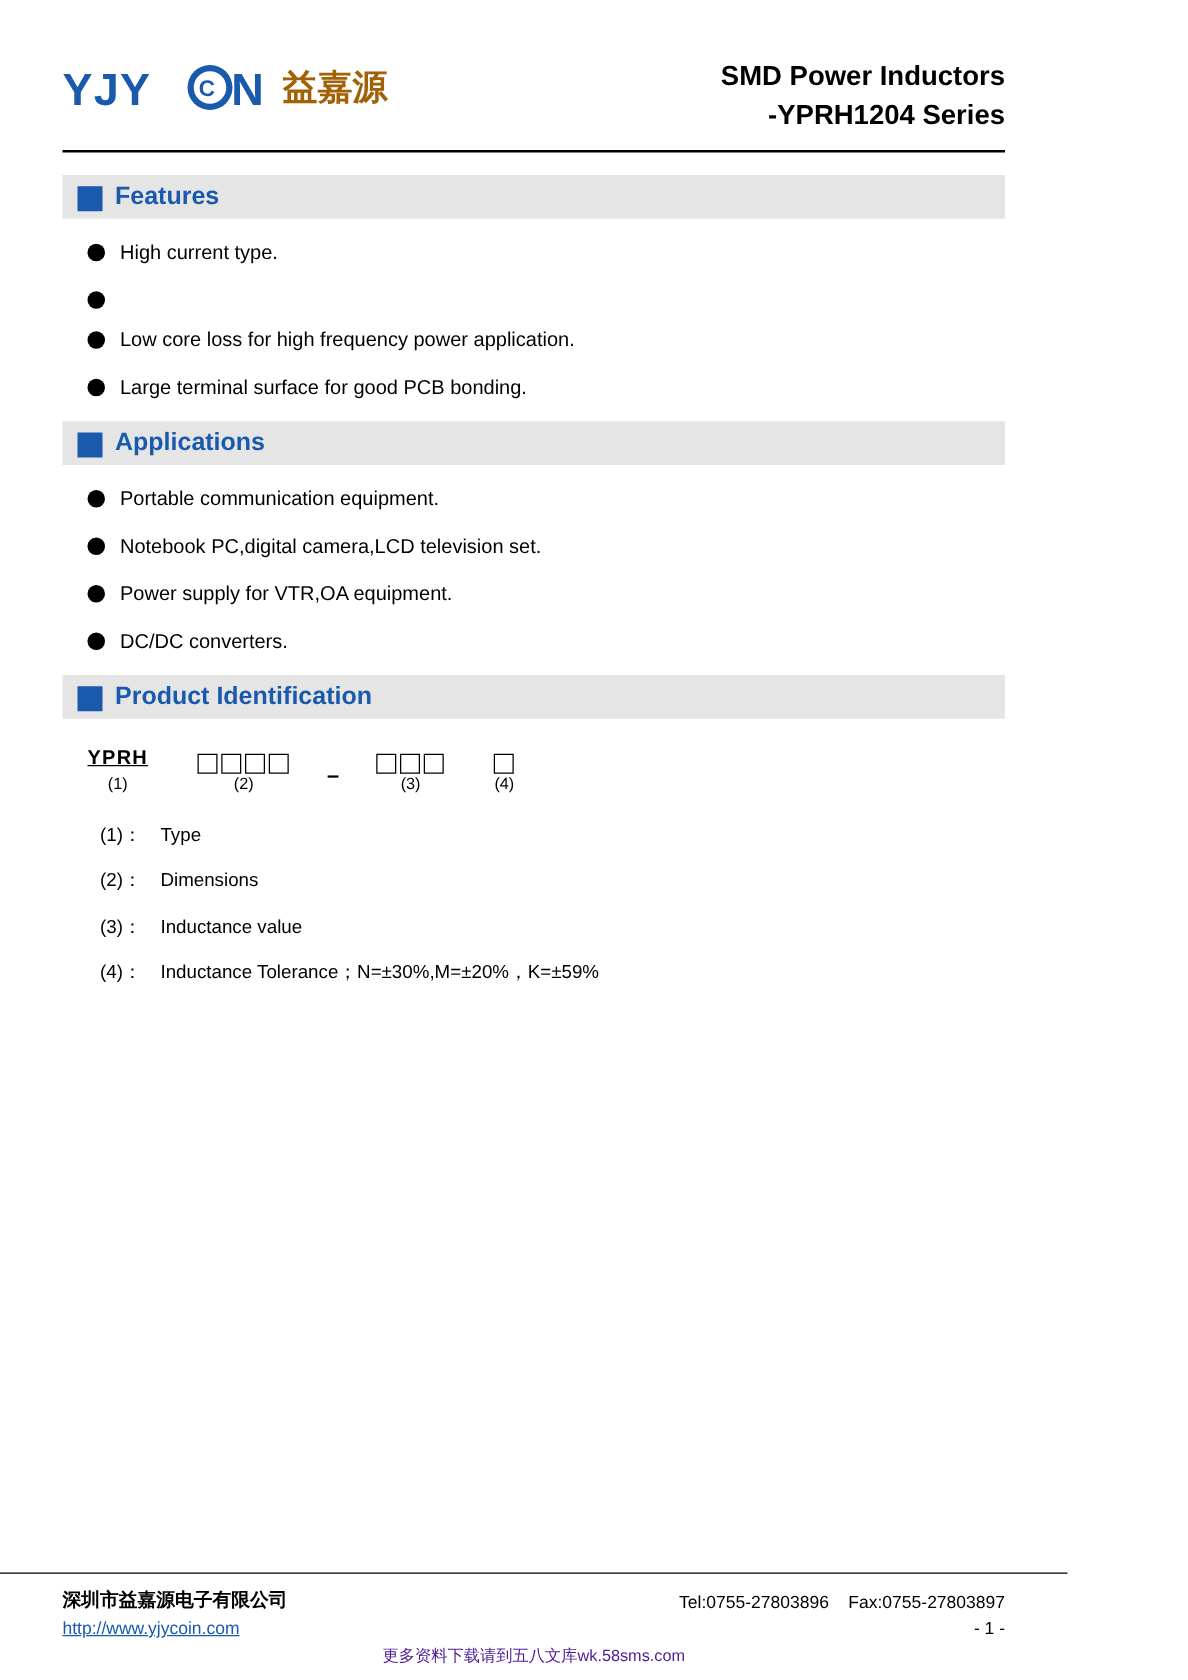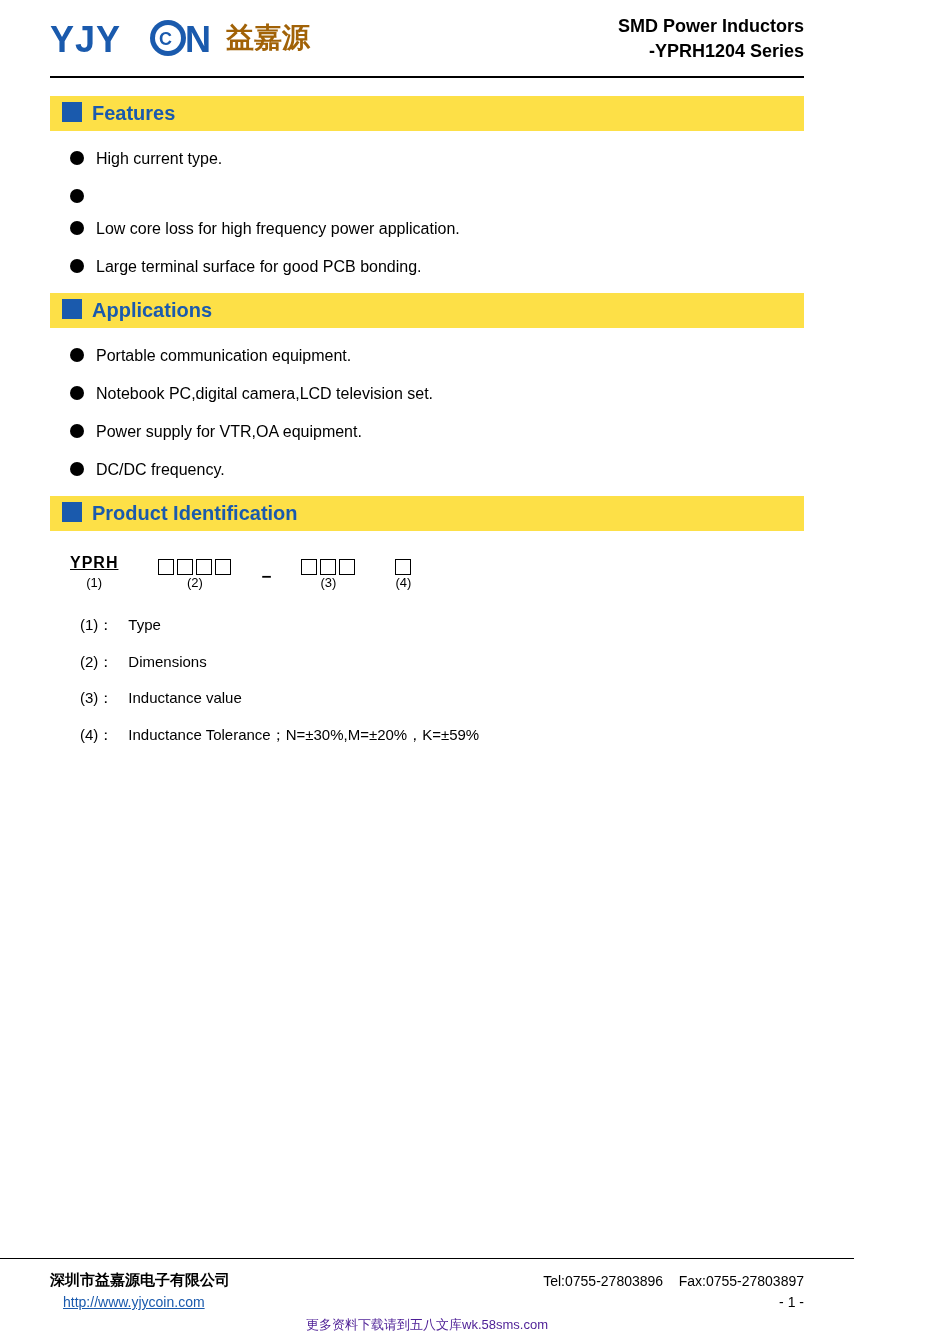--- a/index.html
+++ b/index.html
@@ -9,21 +9,21 @@
       color: #000;
       width: 950px;
       min-height: 1344px;
       position: relative;
       padding: 0;
     }
 
     .page {
       width: 854px;
       min-height: 1344px;
-      padding: 14px 50px 80px 50px;
+      padding: 46px 50px 80px 50px;
       position: relative;
     }
 
     
     .header {
       display: flex;
       justify-content: space-between;
       align-items: flex-start;
       margin-bottom: 18px;
       padding-bottom: 12px;
@@ -41,32 +41,32 @@
       font-weight: bold;
       color: #a16207;
       margin-left: 6px;
     }
 
     .title-area {
       text-align: right;
     }
 
     .title-area .main-title {
-      font-size: 18px;
+      font-size: 22px;
       font-weight: bold;
       color: #000;
       line-height: 1.4;
     }
 
     
     .section-header {
-      background: #fde047;
+      background: #e5e5e5;
       padding: 6px 12px;
       display: flex;
-      align-items: flex-start;
+      align-items: flex-end;
       gap: 10px;
       margin-bottom: 16px;
       margin-top: 10px;
     }
 
     .section-header .blue-square {
       width: 20px;
       height: 20px;
       background: #1a5aad;
       flex-shrink: 0;
@@ -191,21 +191,20 @@
     }
 
     .footer-contact {
       font-size: 14px;
     }
 
     .footer-bottom {
       display: flex;
       justify-content: space-between;
       margin-top: 4px;
-      margin-left: 13px;
     }
 
     .footer-link {
       color: #1a5aad;
       text-decoration: underline;
       font-size: 14px;
     }
 
     .footer-page {
       font-size: 14px;
@@ -282,21 +281,21 @@
     <li>
       <span class="bullet-dot"></span>
       <span>Notebook PC,digital camera,LCD television set.</span>
     </li>
     <li>
       <span class="bullet-dot"></span>
       <span>Power supply for VTR,OA equipment.</span>
     </li>
     <li>
       <span class="bullet-dot"></span>
-      <span>DC/DC frequency.</span>
+      <span>DC/DC converters.</span>
     </li>
   </ul>
 
   <div class="section-header">
     <div class="blue-square"></div>
     <span class="section-title">Product Identification</span>
   </div>
 
   <div class="product-id-diagram">
     <div class="product-id-row">

